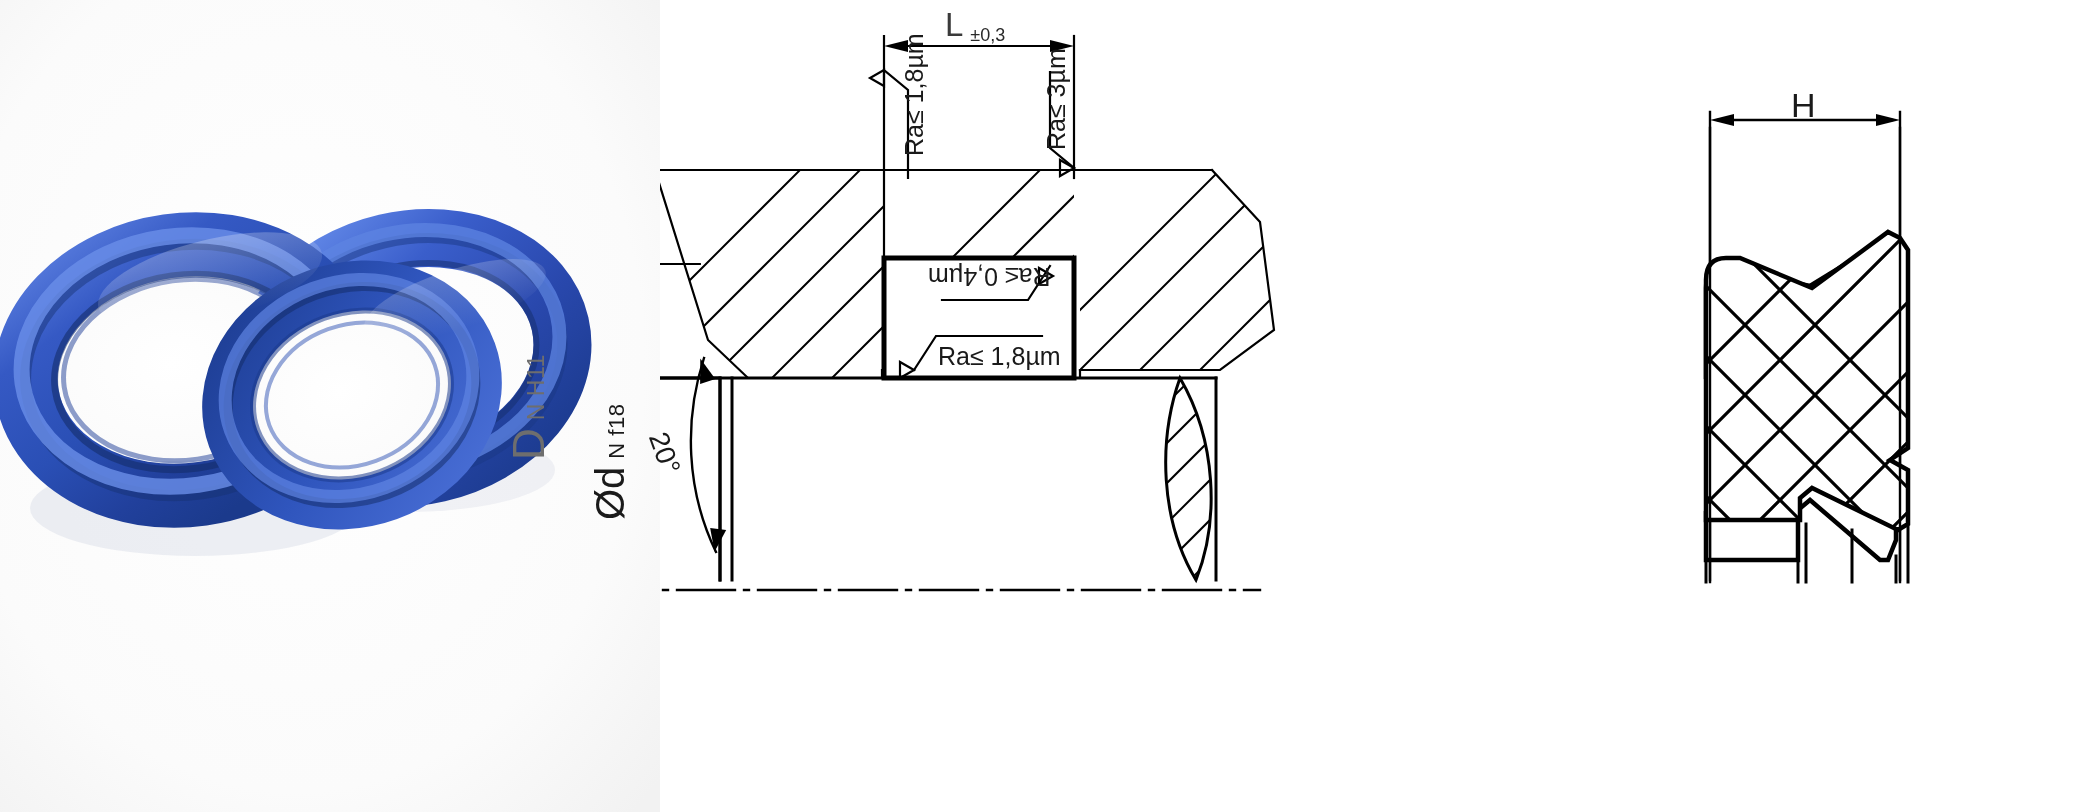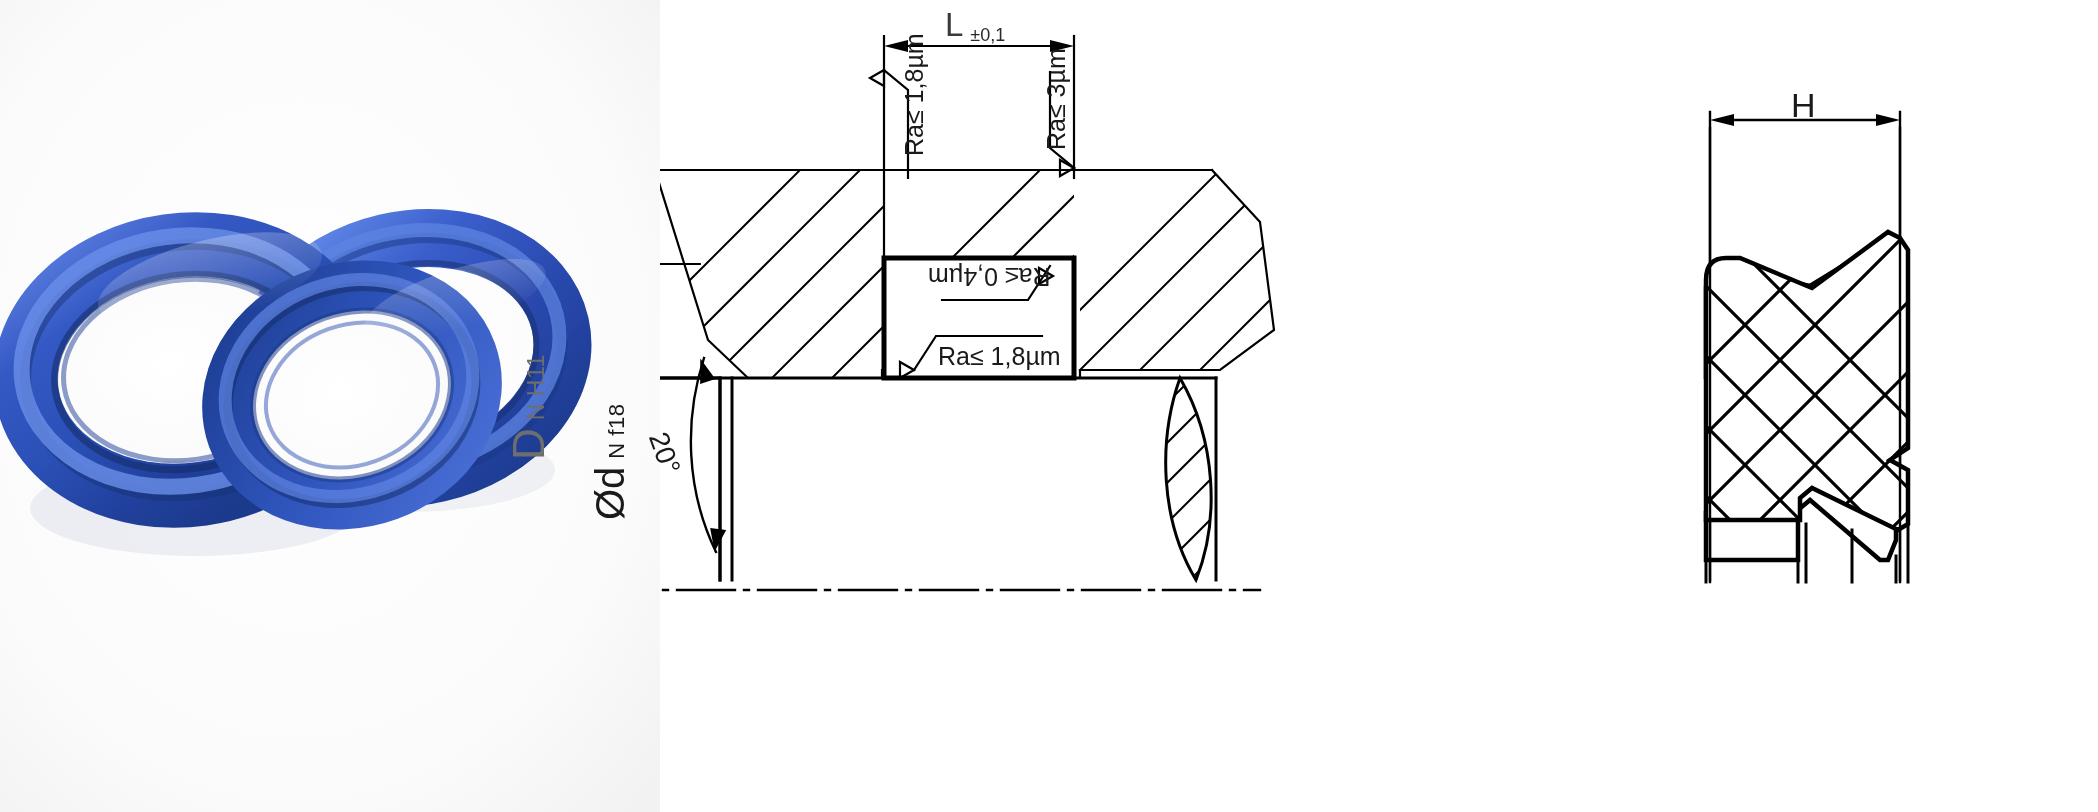--- a/index.html
+++ b/index.html
@@ -230,21 +230,21 @@
           <polygon points="-48,372 -55,400 -41,400" fill="#000" stroke="none"></polygon>
         </g>
 
         <g>
           <line x1="-145" y1="590" x2="600" y2="590" stroke-width="2.4" stroke-dasharray="58 9 5 9"></line>
         </g>
       </g>
     </svg>
 
     <div class="lbl" style="left:285px;top:6px;font-size:33px;color:#3a3a3a;">
-      <span>L</span><span class="sub2" style="margin-left:7px;font-size:18px;position:relative;top:5px;color:#2a2a2a;">±0,1</span>
+      <span>L</span><span class="sub2" style="margin-left:7px;font-size:18px;position:relative;top:5px;color:#2a2a2a;">±0,3</span>
     </div>
 
     <div class="lbl rot90" style="left:240px;top:156px;font-size:25px;">Ra≤ 1,8µm</div>
 
     <div class="lbl rot90" style="left:382px;top:150px;font-size:25px;">Ra≤ 3µm</div>
 
     <div class="lbl rot180" style="left:268px;top:262px;font-size:25px;">Ra≤ 0,4µm</div>
 
     <div class="lbl" style="left:278px;top:342px;font-size:25px;">Ra≤ 1,8µm</div>
 

